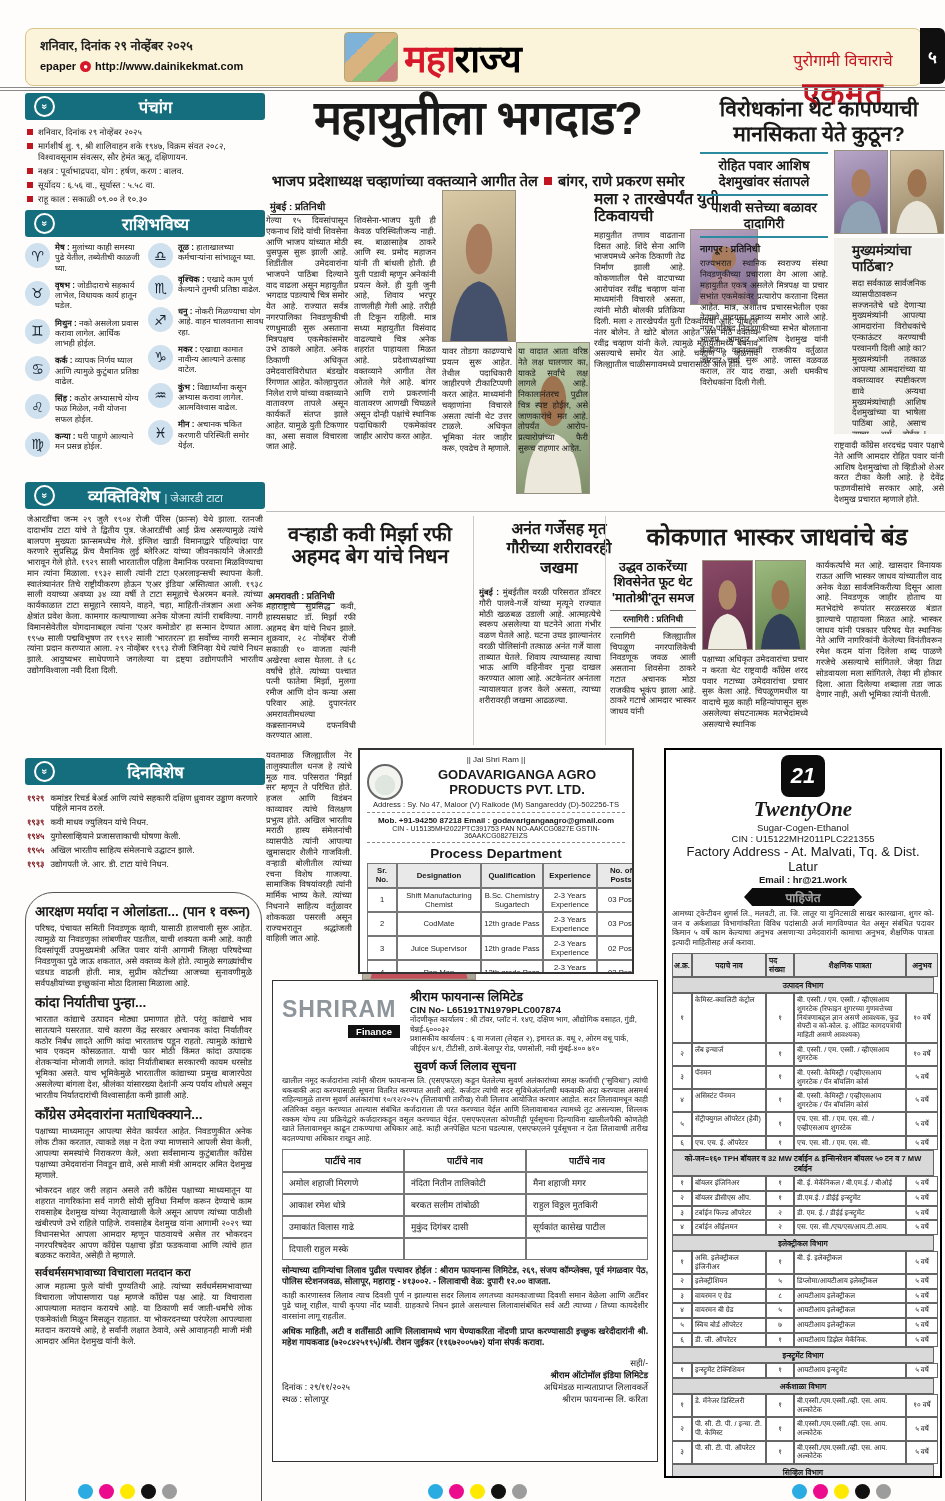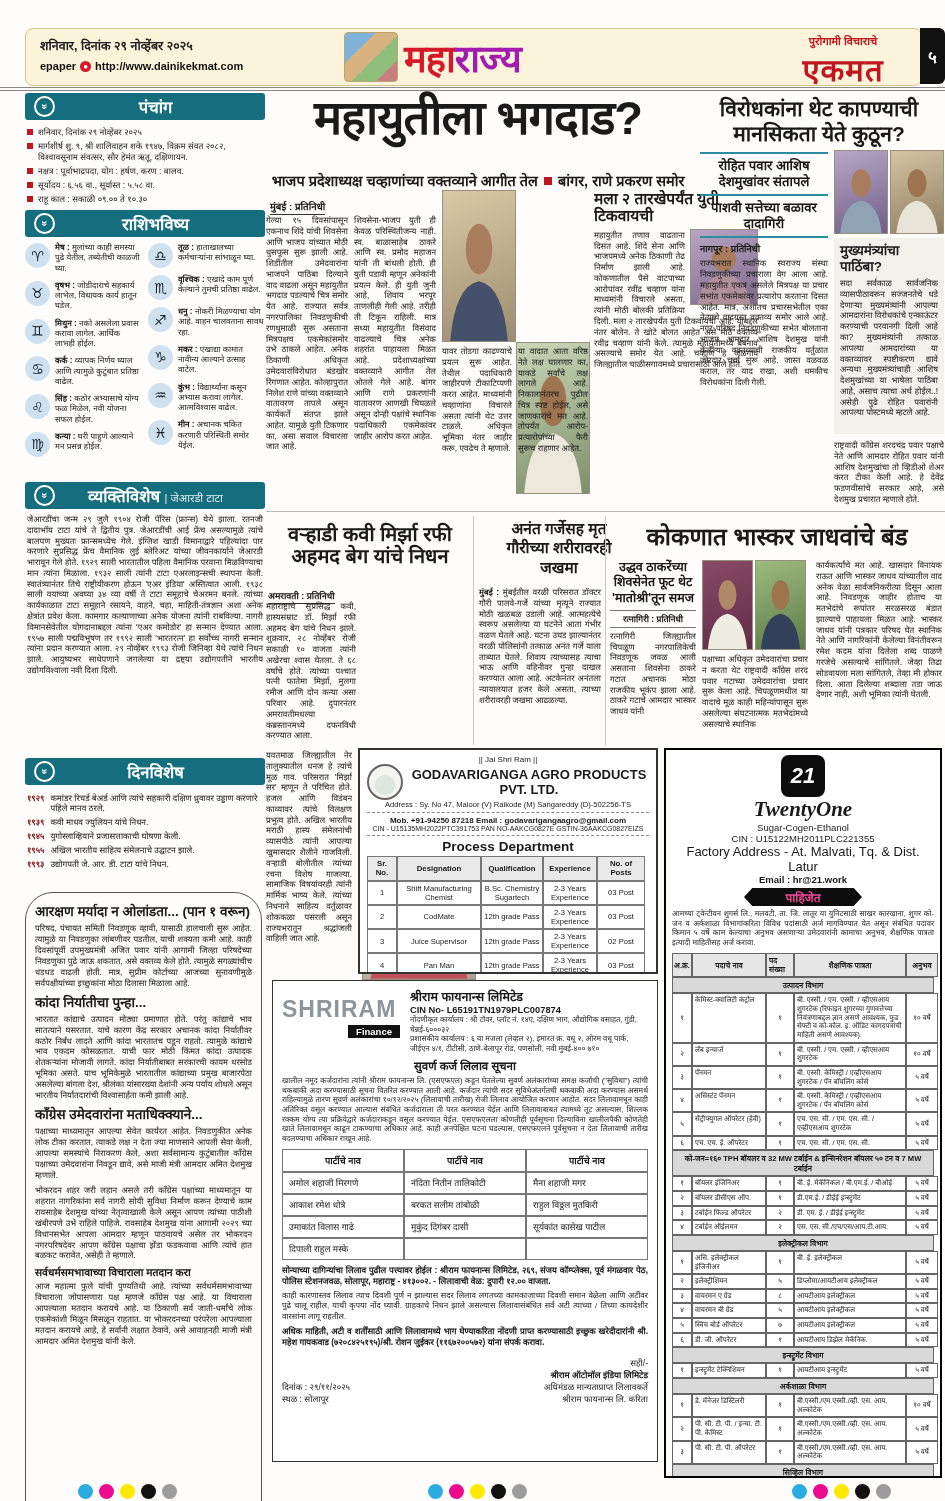--- a/index.html
+++ b/index.html
@@ -10,23 +10,23 @@
   .tiny{font-size:7.6px;line-height:1.28;}
   .bold{font-weight:bold;}
   .ctr{text-align:center;}
   .clip{overflow:hidden;}
   
   .band{background:#fbf4da;border:1px solid #d9c489;border-radius:8px;}
   .date{font-size:12.5px;font-weight:bold;color:#222;}
   .epaper{font-size:11px;font-weight:bold;color:#111;display:flex;align-items:center;gap:4px;}
   .ep-ic{width:11px;height:11px;border-radius:50%;background:#d6182a;color:#fff;font-size:8px;display:inline-flex;align-items:center;justify-content:center;}
   .mast-red{color:#d6182a;font-size:38px;font-weight:900;letter-spacing:-1px;}
-  .mast-gray{color:#a21caf;font-size:38px;font-weight:900;letter-spacing:-1px;}
+  .mast-gray{color:#000000;font-size:38px;font-weight:900;letter-spacing:-1px;}
   .collage{width:52px;height:48px;border-radius:4px;background:linear-gradient(135deg,#7fb2d9 0 30%,#d9b37f 30% 55%,#8fbf7a 55% 80%,#c97f7f 80%);border:1px solid #b9a56f;}
-  .tagline{color:#c01622;font-size:11px;font-weight:bold;}
+  .tagline{color:#c01622;font-size:16px;font-weight:normal;margin-top:16px;}
   .brand{color:#c01622;font-size:31px;font-weight:900;letter-spacing:1px;}
   .pageno{background:#101010;color:#fff;display:flex;align-items:center;justify-content:center;font-size:17px;font-weight:bold;border-radius:0 6px 6px 0;}
   .hrule2{border-top:1px solid #8a8a8a;border-bottom:1px solid #8a8a8a;height:2px;}
   
   .sechead{background:#156e7e;color:#fff;height:27px;display:flex;align-items:center;padding:0 9px;border-radius:3px;}
   .chev{width:17px;height:17px;border:2px solid #fff;border-radius:50%;display:inline-flex;align-items:center;justify-content:center;font-size:10px;font-weight:bold;transform:rotate(90deg);flex:0 0 auto;}
   .sechead .t{flex:1;text-align:center;font-size:16.5px;font-weight:bold;}
   .sechead .sub{font-weight:normal;font-size:11px;color:#dff0f3;}
   .p-row{display:flex;gap:5px;margin:3px 0;font-size:8.5px;line-height:1.3;}
   .sq{width:6px;height:6px;background:#c01622;margin-top:2px;flex:0 0 auto;}
@@ -42,42 +42,42 @@
   
   .lead-h{font-size:47px;line-height:1.02;font-weight:800;text-align:center;letter-spacing:-1px;}
   .subhead{font-size:14.5px;font-weight:bold;text-align:center;}
   .rsq{display:inline-block;width:8px;height:8px;background:#c01622;margin:0 6px 1px;}
   .byline{font-size:9.8px;font-weight:bold;border-bottom:1.5px solid #333;display:inline-block;padding-bottom:1px;}
   .photo{position:relative;border:1px solid #97907f;overflow:hidden;}
   .photo svg{position:absolute;left:0;bottom:0;width:100%;height:92%;}
   .ticket-t{font-size:15.5px;font-weight:800;line-height:1.12;}
   .kick{font-size:13.2px;font-weight:800;text-align:center;line-height:1.22;padding:4px 0;}
   .trule{border-top:2px solid #2d8ba0;}
-  .support{background:#f3f1ec;padding:5px 6px;}
+  .support{background:#f3f1ec;padding:5px 18px;}
   .support .t{font-size:13.5px;font-weight:800;line-height:1.15;margin-bottom:4px;}
   .mid-h{font-weight:800;text-align:center;}
   .vr{border-left:1px solid #c9c9c9;}
   .hr1{border-top:1px solid #bbb;}
   
   .adbox{border:2px solid #333;background:#fff;}
   .gv-name{font-size:13px;font-weight:800;}
   .gv-logo{width:32px;height:32px;border:2px solid #666;border-radius:50%;background:
     radial-gradient(circle at 50% 60%, #dfe6df 0 40%, #f4f4f0 41%);flex:0 0 auto;}
   .dash{border-top:1px dashed #888;margin:3px 0;}
   .gtab .row{display:grid;grid-template-columns:30px 84px 62px 54px 48px;}
   .gtab .c{border:0.5px solid #777;font-size:7.6px;line-height:1.2;display:flex;align-items:center;justify-content:center;text-align:center;padding:2px;}
   .gtab .hc{font-weight:bold;background:#e9e9e9;font-size:7.8px;}
   .sh-logo{color:#8e959b;font-size:23px;font-weight:800;letter-spacing:1px;line-height:1;}
   .sh-fin{background:#111;color:#fff;font-size:9.5px;font-weight:bold;padding:1px 8px;display:inline-block;}
   .ptab .row{display:grid;grid-template-columns:1fr 1fr 1fr;}
   .ptab .c{border:0.5px solid #777;font-size:8.8px;padding:4px 6px;min-height:11px;}
   .ptab .hc{font-weight:bold;text-align:center;font-size:9.3px;}
   .logo21{width:44px;height:42px;background:#0c0c0c;border-radius:8px;color:#fff;display:flex;align-items:center;justify-content:center;font-size:22px;font-weight:900;font-style:italic;}
   .brand21{font-family:"Liberation Serif",serif;font-style:italic;font-weight:bold;font-size:21px;}
-  .banner21{background:#0c0c0c;color:#ec4899;font-size:12px;font-weight:bold;width:118px;height:18px;display:flex;align-items:center;justify-content:center;margin:3px auto;clip-path:polygon(0 50%,7% 0,93% 0,100% 50%,93% 100%,7% 100%);}
+  .banner21{background:#0c0c0c;color:#a3a3a3;font-size:12px;font-weight:bold;width:118px;height:18px;display:flex;align-items:center;justify-content:center;margin:3px auto;clip-path:polygon(0 50%,7% 0,93% 0,100% 50%,93% 100%,7% 100%);}
   .t21 .row{display:grid;grid-template-columns:20px 74px 28px 112px 32px;}
   .t21 .c{border:0.5px solid #666;font-size:7.1px;line-height:1.22;padding:2px;}
   .t21 .cc{display:flex;align-items:center;justify-content:center;text-align:center;}
   .t21 .sec{border:0.5px solid #666;background:#d9d9d9;font-weight:bold;font-size:7.6px;text-align:center;padding:2px;}
   .t21 .hc{background:#e6e6e6;font-weight:bold;font-size:7.6px;display:flex;align-items:center;justify-content:center;}
   .dots{display:flex;gap:6px;}
   .dot{width:15px;height:15px;border-radius:50%;}
 </style>
 </head>
 <body>
@@ -372,21 +372,21 @@
           <circle cx="30" cy="20" r="11" fill="#9e7350"></circle>
           <path d="M6 60 Q10 36 30 34 Q50 36 54 60 Z" fill="#32405a"></path>
         </svg>
     </div>
   </div>
   <div class="abs small jt clip" style="left:702px;top:654px;width:106px;height:91px;">पक्षाच्या अधिकृत उमेदवारांचा प्रचार न करता थेट राष्ट्रवादी काँग्रेस शरद पवार गटाच्या उमेदवारांचा प्रचार सुरू केला आहे. चिपळूणमधील या वादाचे मूळ काही महिन्यांपासून सुरू असलेल्या संघटनात्मक मतभेदांमध्ये असल्याचे स्थानिक</div>
   <div class="abs small jt clip" style="left:816px;top:560px;width:126px;height:185px;">कार्यकर्त्यांचे मत आहे. खासदार विनायक राऊत आणि भास्कर जाधव यांच्यातील वाद अनेक वेळा सार्वजनिकरीत्या दिसून आला आहे. निवडणूक जाहीर होताच या मतभेदांचे रूपांतर सरळसरळ बंडात झाल्याचे पाहायला मिळत आहे. भास्कर जाधव यांनी पत्रकार परिषद घेत स्थानिक नेते आणि नागरिकांनी केलेल्या विनंतीवरून रमेश कदम यांना दिलेला शब्द पाळणे गरजेचे असल्याचे सांगितले. जेव्हा तिढा सोडवायला मला सांगितले, तेव्हा मी होकार दिला. आता दिलेल्या शब्दाला तडा जाऊ देणार नाही, अशी भूमिका त्यांनी घेतली.</div>
 
   <div class="abs small jt clip" style="left:266px;top:750px;width:86px;height:222px;">यवतमाळ जिल्ह्यातील नेर तालुक्यातील धनज हे त्यांचे मूळ गाव. परिसरात 'मिर्झा सर' म्हणून ते परिचित होते. हजल आणि विडंबन काव्यावर त्यांचे विलक्षण प्रभुत्व होते. अखिल भारतीय मराठी हास्य संमेलनांची व्यासपीठे त्यांनी आपल्या खुमासदार शैलीने गाजविली. वऱ्हाडी बोलीतील त्यांच्या रचना विशेष गाजल्या. सामाजिक विषयांवरही त्यांनी मार्मिक भाष्य केले. त्यांच्या निधनाने साहित्य वर्तुळावर शोककळा पसरली असून राज्यभरातून श्रद्धांजली वाहिली जात आहे.</div>
 
-  <div class="abs adbox clip" style="left:358px;top:748px;width:300px;height:226px;box-sizing:border-box;padding:5px 7px;">
+  <div class="abs adbox clip" style="left:358px;top:748px;width:276px;height:226px;box-sizing:border-box;padding:5px 7px;">
     <div class="ctr" style="font-size:8px;">|| Jai Shri Ram ||</div>
     <div style="display:flex;align-items:center;gap:6px;">
       <span class="gv-logo"></span>
       <div class="gv-name ctr" style="flex:1;">GODAVARIGANGA AGRO PRODUCTS PVT. LTD.</div>
     </div>
     <div class="ctr" style="font-size:7.6px;">Address : Sy. No 47, Maloor (V) Raikode (M) Sangareddy (D)-502256-TS</div>
     <div class="dash"></div>
     <div class="ctr bold" style="font-size:8px;">Mob. +91-94250 87218 Email : godavarigangaagro@gmail.com</div>
     <div class="ctr" style="font-size:7px;">CIN - U15135MH2022PTC391753 PAN NO-AAKCG0827E GSTIN-36AAKCG0827EIZS</div>
     <div class="dash"></div>

